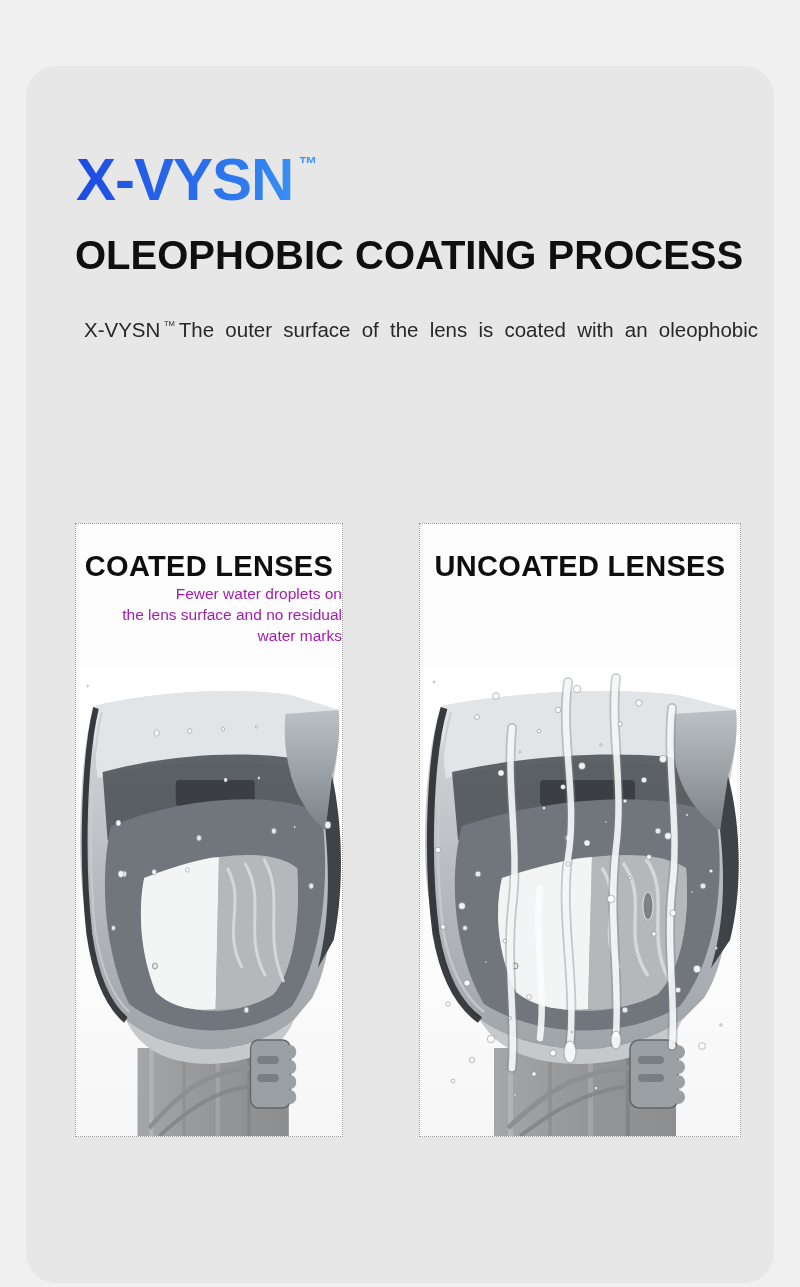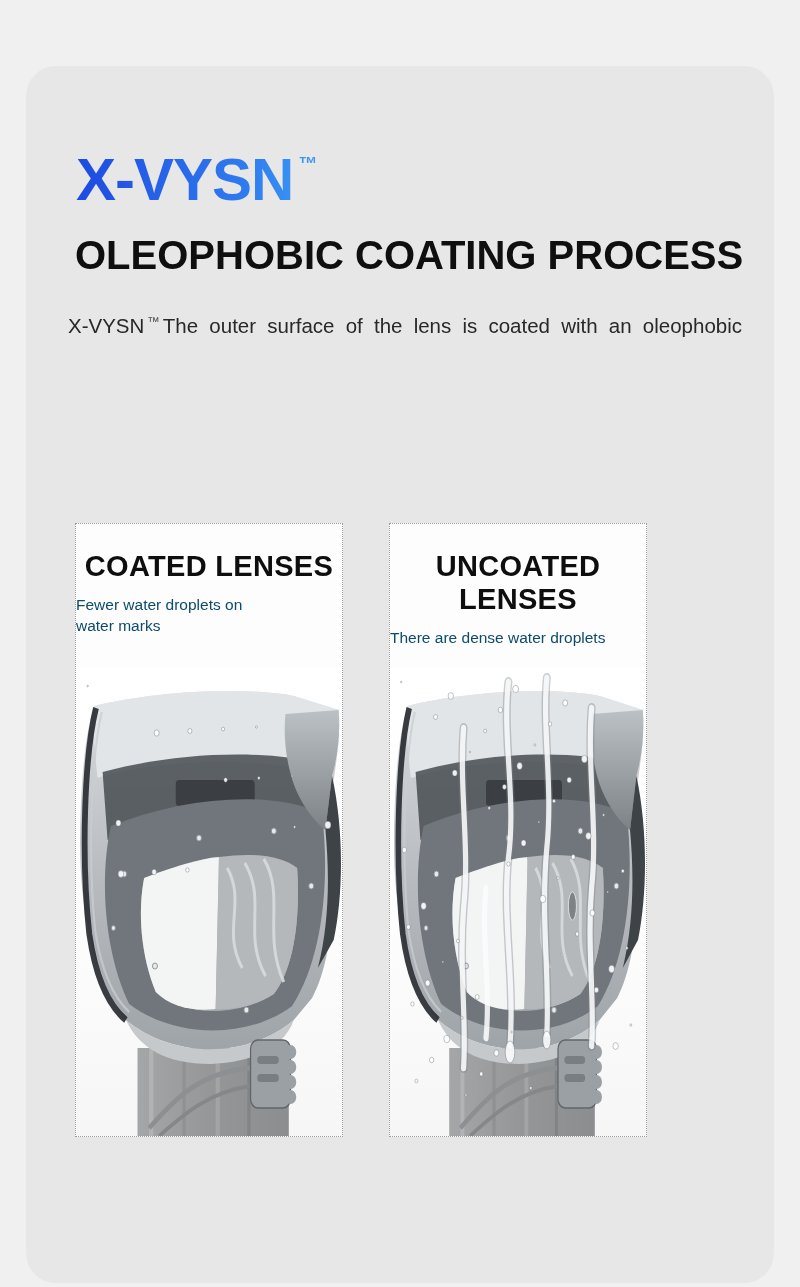--- a/index.html
+++ b/index.html
@@ -24,39 +24,39 @@
       background:linear-gradient(90deg,#1d4ae2 0%,#2f7bee 70%,#3b9bf5 100%);
       -webkit-background-clip:text;background-clip:text;color:transparent;
     }
   }
   .brand .tm{font-size:19px;letter-spacing:0;vertical-align:30px;padding-left:5px;}
   .page-title{
     position:absolute;left:75px;top:233px;
     font-size:40px;font-weight:bold;color:#0f0f0f;letter-spacing:0;white-space:nowrap;
   }
   .copy{
-    position:absolute;left:68px;top:309px;width:674px;
-    font-size:20.5px;line-height:26px;color:#282828;
+    position:absolute;left:84px;top:309px;width:674px;
+    font-size:20.5px;line-height:35px;color:#282828;
   }
   .copy .just{text-align:justify;text-align-last:justify;}
   .copy .tm{font-size:12.5px;color:#4a4a4a;vertical-align:7px;padding:0 3px;}
   
   .panel{
     position:absolute;top:523px;width:268px;height:614px;box-sizing:border-box;
     background:#fdfdfd;border:1px dotted #9b9b9b;
   }
   .panel.coated{left:75px;}
-  .panel.uncoated{left:389px;width:258px;}
+  .panel.uncoated{left:419px;width:322px;}
   .panel-heading{
     margin-top:26px;text-align:center;
     font-size:29px;font-weight:bold;color:#0e0e0e;letter-spacing:.3px;
   }
   .panel-desc{
-    margin-top:11px;text-align:left;
-    font-size:15.5px;line-height:21px;color:#0c4a6e;
+    text-align:right;
+    font-size:15.5px;line-height:21px;color:#a21caf;
   }
   .photo{
     position:absolute;left:0;right:0;top:144px;bottom:0;
     background:linear-gradient(180deg,#ffffff 0%,#fdfdfd 55%,#f6f6f6 100%);
   }
   .photo svg{display:block;width:100%;height:100%;}
   #drops-coated circle,#drops-uncoated circle{
     fill:rgba(253,254,255,.92);stroke:rgba(100,106,112,.55);stroke-width:.8;
   }
   .streak-under{fill:none;stroke:rgba(120,126,132,.38);stroke-width:10;stroke-linecap:round;}
@@ -72,20 +72,21 @@
 <div class="page-title">OLEOPHOBIC COATING PROCESS</div>
 
 <div class="copy">
   <div class="just"><span>X-VYSN</span><span class="tm">™</span><span>The outer surface of the lens is coated with an oleophobic</span></div>
 </div>
 
 <div class="panel coated">
   <div class="panel-heading">COATED LENSES</div>
   <div class="panel-desc">
     <div>Fewer water droplets on</div>
+    <div>the lens surface and no residual</div>
     <div>water marks</div>
   </div>
   <div class="photo">
     <svg viewBox="0 0 320 468" preserveAspectRatio="none">
       <defs>
         <linearGradient id="lensGrad" x1="0" y1="0" x2="0" y2="1">
           <stop offset="0" stop-color="#d9dcdf"></stop>
             <stop offset=".55" stop-color="#b6babe"></stop>
             <stop offset="1" stop-color="#9fa4a8"></stop>
         </linearGradient>
@@ -173,21 +174,20 @@
           <circle cx="134" cy="202" r="2.15"></circle>
           <circle cx="217" cy="59" r="1.21"></circle>
         </g>
     </svg>
   </div>
 </div>
 
 <div class="panel uncoated">
   <div class="panel-heading">UNCOATED LENSES</div>
   <div class="panel-desc">
-    <div>There are dense water droplets</div>
   </div>
   <div class="photo">
     <svg viewBox="0 0 320 468" preserveAspectRatio="none">
       <use href="#goggle-base"></use>
       <g>
         <path class="streak-under" d="M148,14 C140,70 158,130 148,190 C140,250 156,310 150,378"></path>
         <path class="streak-over" d="M148,14 C140,70 158,130 148,190 C140,250 156,310 150,378"></path>
         <path class="streak-under" d="M196,10 C190,60 204,120 196,180 C188,250 200,310 196,366"></path>
         <path class="streak-over" d="M196,10 C190,60 204,120 196,180 C188,250 200,310 196,366"></path>
         <path class="streak-under" d="M92,60 C86,120 100,180 92,240 C86,300 96,350 92,400"></path>

